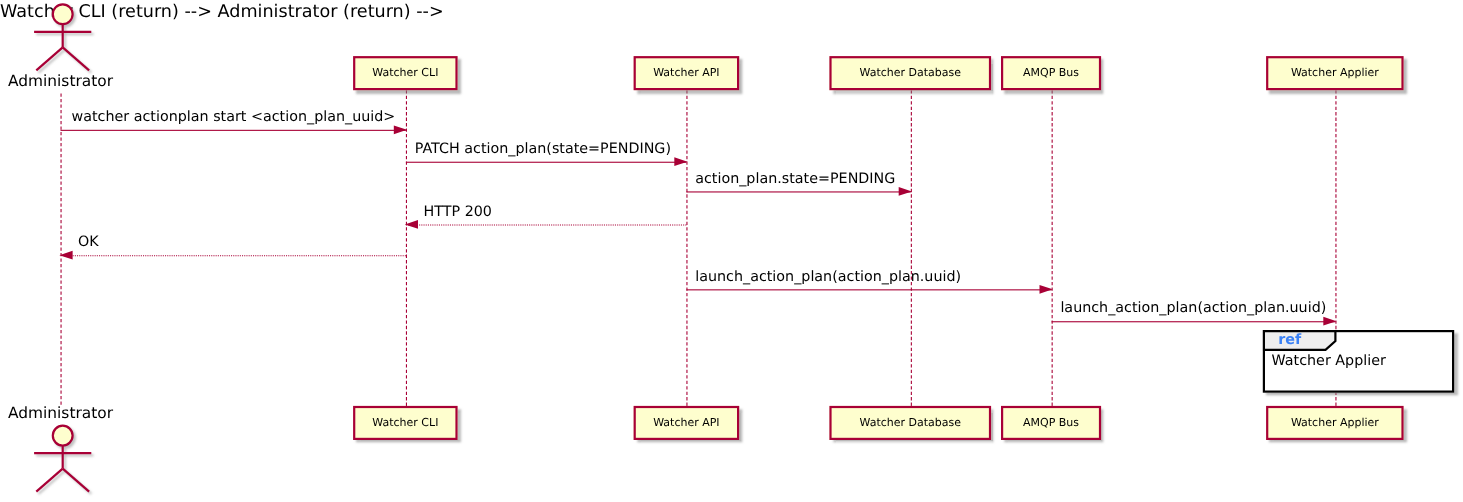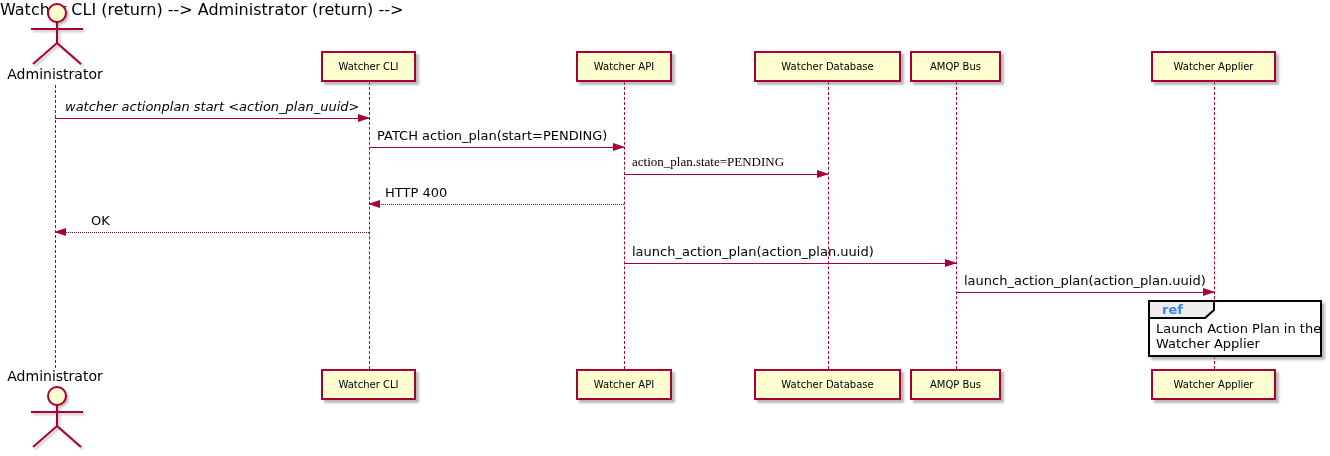--- a/index.html
+++ b/index.html
@@ -94,49 +94,49 @@
 
   
   <div class="pbox" style="left:321px; top:369px; width:95px;">Watcher CLI</div>
   <div class="pbox" style="left:576px; top:369px; width:96px;">Watcher API</div>
   <div class="pbox" style="left:754px; top:369px; width:147px;">Watcher Database</div>
   <div class="pbox" style="left:910px; top:369px; width:91px;">AMQP Bus</div>
   <div class="pbox" style="left:1151px; top:369px; width:125px;">Watcher Applier</div>
 
   
   <div class="msg" style="left:55px; top:118px; width:314px;">
-    <div class="msg-label" style="left:10px;font-style:italic;">watcher actionplan start &lt;action_plan_uuid&gt;</div>
+    <div class="msg-label" style="left:10px;">watcher actionplan start &lt;action_plan_uuid&gt;</div>
     <div class="msg-line"></div>
     <div class="arrow-right"></div>
   </div>
 
   
   <div class="msg" style="left:369px; top:147px; width:255px;">
-    <div class="msg-label" style="left:8px;">PATCH action_plan(start=PENDING)</div>
+    <div class="msg-label" style="left:8px;">PATCH action_plan(state=PENDING)</div>
     <div class="msg-line"></div>
     <div class="arrow-right"></div>
   </div>
 
   
   <div class="msg" style="left:624px; top:174px; width:204px;">
-    <div class="msg-label" style="left:8px;font-family:Liberation Serif, serif;">action_plan.state=PENDING</div>
+    <div class="msg-label" style="left:8px;">action_plan.state=PENDING</div>
     <div class="msg-line"></div>
     <div class="arrow-right"></div>
   </div>
 
    Watcher CLI (return) --&gt;
   <div class="msg" style="left:369px; top:204px; width:255px;">
-    <div class="msg-label" style="left:16px;">HTTP 400</div>
+    <div class="msg-label" style="left:16px;">HTTP 200</div>
     <div class="msg-line dotted"></div>
     <div class="arrow-left"></div>
   </div>
 
    Administrator (return) --&gt;
   <div class="msg" style="left:55px; top:232px; width:314px;">
-    <div class="msg-label" style="left:36px;">OK</div>
+    <div class="msg-label" style="left:16px;">OK</div>
     <div class="msg-line dotted"></div>
     <div class="arrow-left"></div>
   </div>
 
   
   <div class="msg" style="left:624px; top:263px; width:332px;">
     <div class="msg-label" style="left:8px;">launch_action_plan(action_plan.uuid)</div>
     <div class="msg-line"></div>
     <div class="arrow-right"></div>
   </div>
@@ -148,18 +148,17 @@
     <div class="arrow-right"></div>
   </div>
 
   
   <div class="ref-box">
     <svg class="ref-tab" width="70" height="20" viewBox="0 0 70 20">
       <polygon points="1,1 66,1 66,10 57,18 1,18" fill="#EEEEEE" stroke="#000000" stroke-width="2"></polygon>
     </svg>
     <div class="ref-tab-label">ref</div>
     <div class="ref-body">
-      <div>Launch Action Plan in the</div>
       <div>Watcher Applier</div>
     </div>
   </div>
 
 </div>
 
 </body></html>

